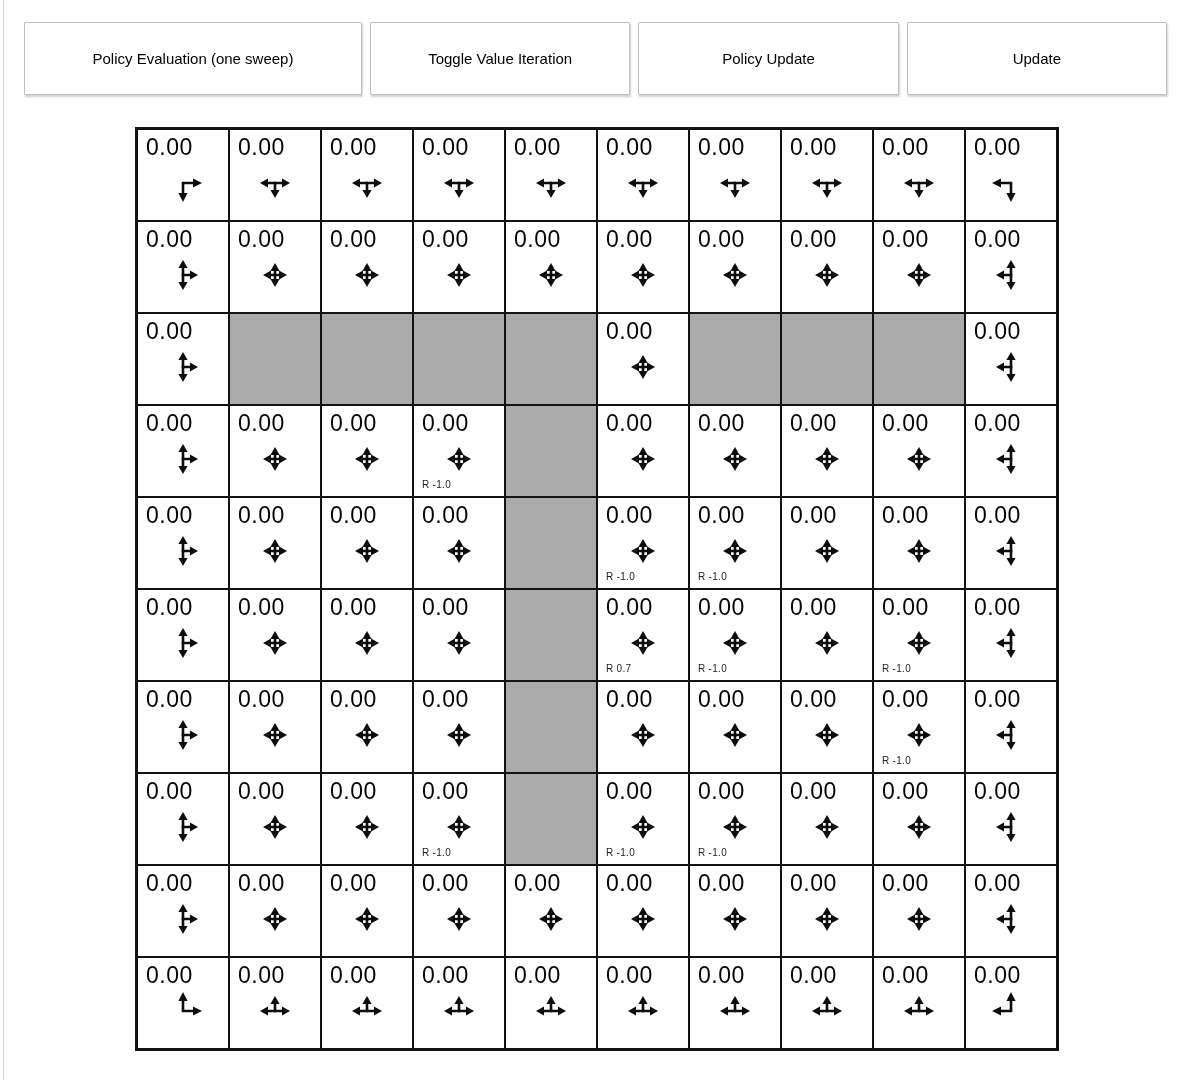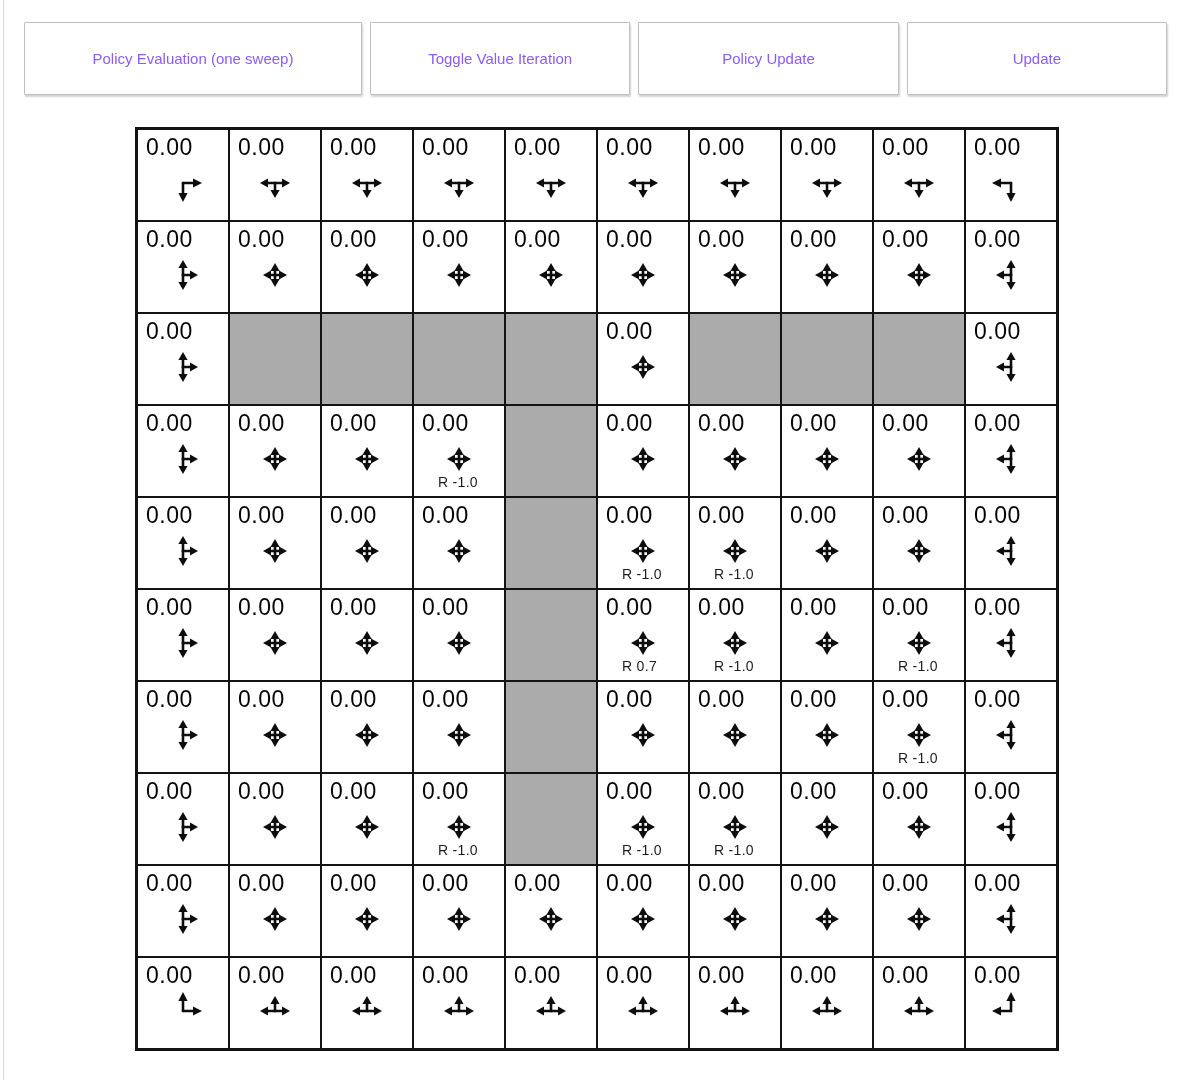--- a/index.html
+++ b/index.html
@@ -16,21 +16,21 @@
   #toolbar{
     position:absolute;left:24px;top:22px;width:1143px;height:73px;
     display:flex;gap:8px;
   }
   .btn{
     background:#ffffff;
     border:1px solid #bfbfbf;
     box-shadow:1px 2px 2px rgba(0,0,0,0.18);
     border-radius:1px;
     display:flex;align-items:center;justify-content:center;
-    font-size:15px;color:#8b5cf6;
+    font-size:15px;color:#000000;
     cursor:pointer;white-space:nowrap;
     box-sizing:border-box;
   }
   .btn.wide{flex:0 0 338px;}
   .btn:not(.wide){flex:1 1 0;}
   
   #grid{
     position:absolute;left:135px;top:127px;
     display:grid;grid-template-columns:repeat(10,92px);
     grid-auto-rows:92px;
@@ -47,22 +47,22 @@
     position:absolute;left:8px;top:3px;
     font-size:23px;line-height:1.25;color:#050505;
     letter-spacing:0.5px;
   }
   .arrows{
     position:absolute;left:50%;top:53px;
     width:46px;height:46px;
     transform:translate(-50%,-50%);
   }
   .reward{
-    position:absolute;left:24px;bottom:6px;
-    font-size:14px;color:#1c1c1c;letter-spacing:0.3px;
+    position:absolute;left:8px;bottom:6px;
+    font-size:10px;color:#1c1c1c;letter-spacing:0.3px;
   }
 </style>
 </head>
 <body>
 
 <div id="frame-edge"></div>
 
 <div id="toolbar">
   <div class="btn wide">Policy Evaluation (one sweep)</div>
   <div class="btn">Toggle Value Iteration</div>

